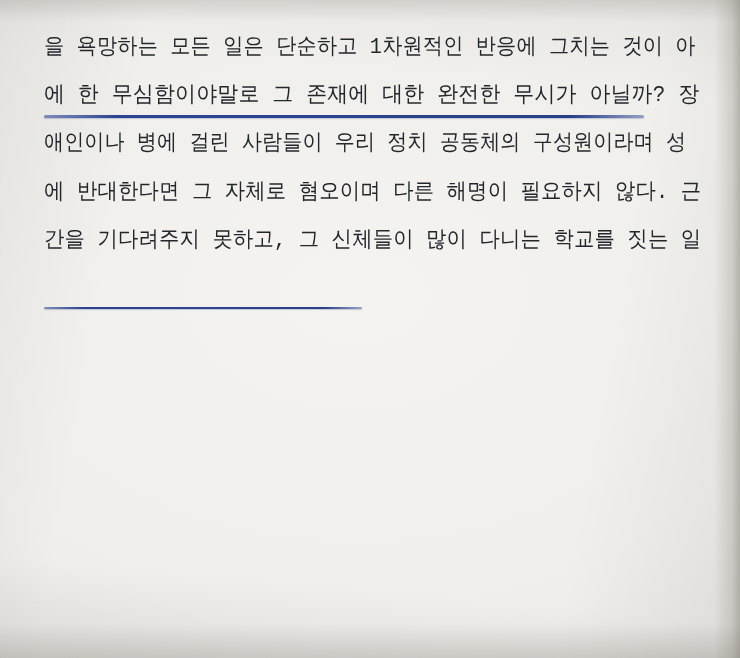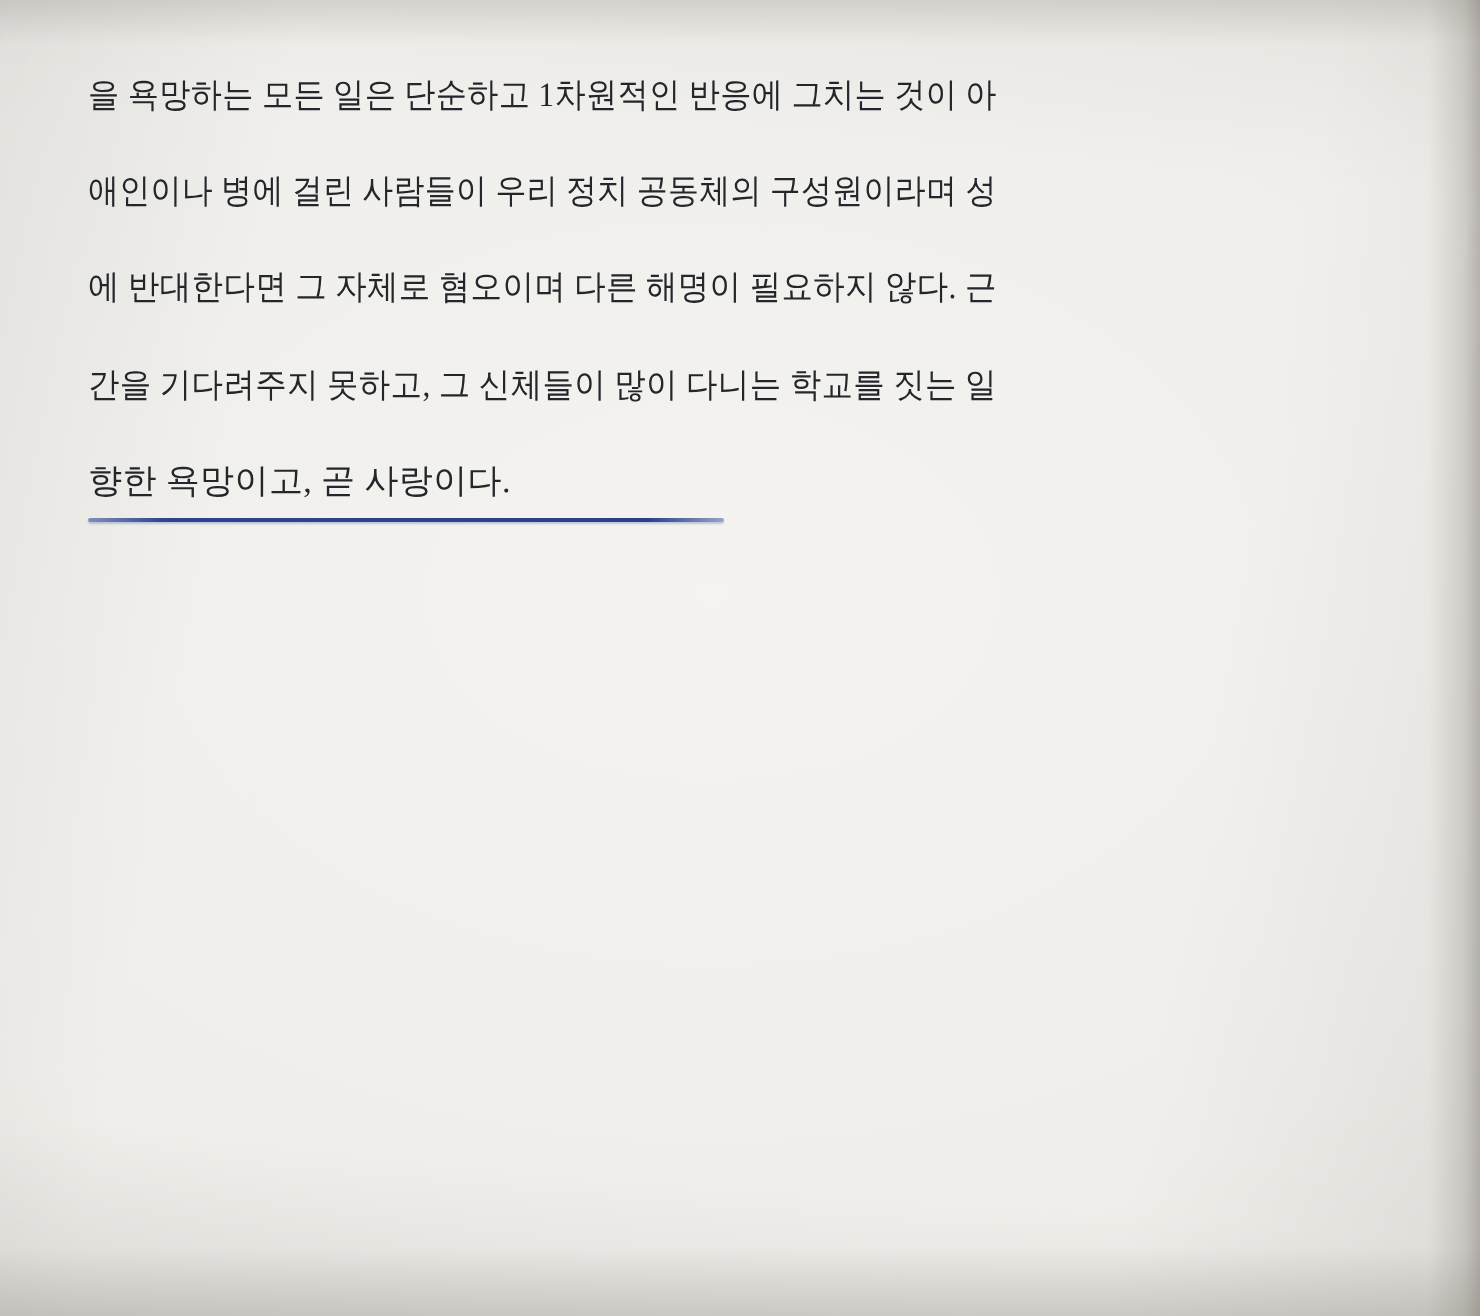--- a/index.html
+++ b/index.html
@@ -70,23 +70,23 @@
     top: 24px;
     width: 652px;
   }
 
   .line {
     position: relative;
     height: 48.2px;
     line-height: 48.2px;
     white-space: nowrap;
     color: #23262b;
-    font-size: 17px;
+    font-size: 22px;
     letter-spacing: 0.2px;
-    font-family: Liberation Serif, serif;
+    font-family: Liberation Mono, monospace;
   }
 
   .line .txt {
     display: inline-block;
     transform-origin: left center;
   }
 
   
   .underline {
     position: absolute;
@@ -106,38 +106,41 @@
   <div class="gutter-shadow"></div>
   <div class="bottom-shadow"></div>
 
   <div id="text-block">
 
     <div class="line">
       <span class="txt" style="transform: scaleX(0.9163);">을 욕망하는 모든 일은 단순하고 1차원적인 반응에 그치는 것이 아</span>
     </div>
 
 
+    <div class="line">
+      <span class="txt" style="transform: scaleX(0.9511);">에 한 무심함이야말로 그 존재에 대한 완전한 무시가 아닐까? 장</span>
+      <span class="underline" style="left:0px; top:43px; width:600px;"></span>
+    </div>
 
     <div class="line">
       <span class="txt" style="transform: scaleX(0.9087);">애인이나 병에 걸린 사람들이 우리 정치 공동체의 구성원이라며 성</span>
     </div>
 
 
 
     <div class="line">
       <span class="txt" style="transform: scaleX(0.9242);">에 반대한다면 그 자체로 혐오이며 다른 해명이 필요하지 않다. 근</span>
     </div>
 
     <div class="line">
       <span class="txt" style="transform: scaleX(0.9242);">간을 기다려주지 못하고, 그 신체들이 많이 다니는 학교를 짓는 일</span>
     </div>
 
 
 
 
 
     <div class="line">
-      <span class="txt">향한 욕망이고, 곧 사랑이다.</span>
       <span class="underline thin" style="left:0px; top:42px; width:318px;"></span>
     </div>
 
   </div>
 </div>
 
 </body></html>

